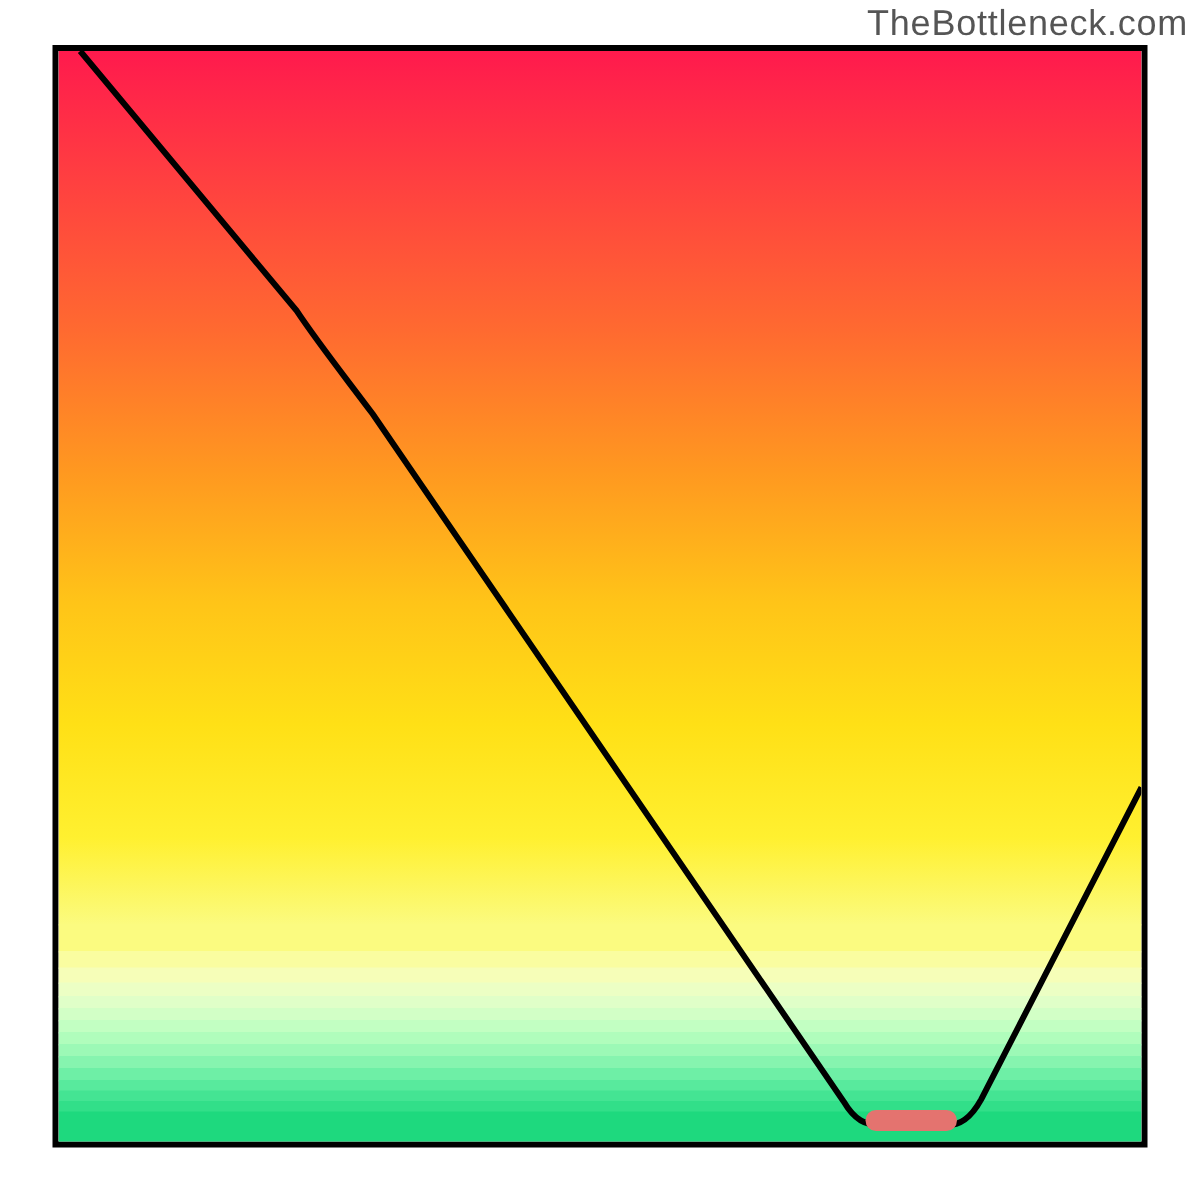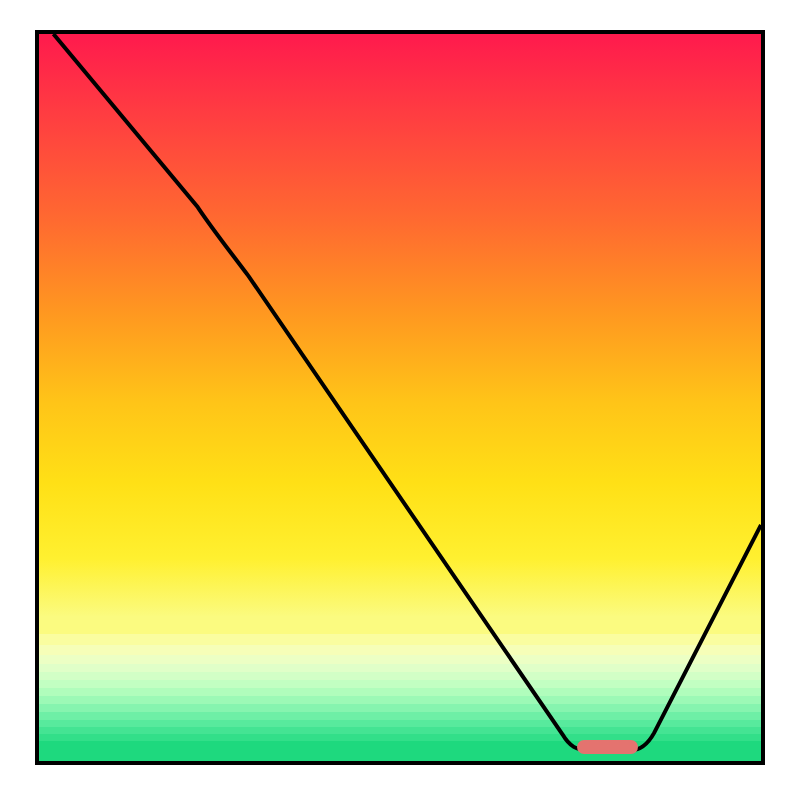--- a/index.html
+++ b/index.html
@@ -56,20 +56,21 @@
     border-radius: 7px;
     background: #e4736f;
     z-index: 5;
   }
 </style>
 </head>
 <body>
 
 <div class="frame">
 
+  <div class="watermark">TheBottleneck.com</div>
 
   <div class="plot-area">
 
     <div class="gradient-stack" id="gradient-stack">
         <div class="band" style="top: 0px; height: 582.6px; background: linear-gradient(rgb(255, 26, 77) 0%, rgb(255, 64, 64) 15%, rgb(255, 106, 48) 32%, rgb(255, 152, 32) 48%, rgb(255, 196, 24) 63%, rgb(255, 224, 22) 77%, rgb(255, 240, 48) 90%, rgb(251, 251, 128) 100%);"></div>
         <div class="band" style="top: 581.6px; height: 19.175px; background: rgb(251, 251, 128);"></div>
         <div class="band" style="top: 599.775px; height: 12.632px; background: rgb(250, 253, 160);"></div>
         <div class="band" style="top: 611.407px; height: 10.451px; background: rgb(246, 254, 184);"></div>
         <div class="band" style="top: 620.858px; height: 9.724px; background: rgb(236, 255, 196);"></div>
         <div class="band" style="top: 629.582px; height: 8.997px; background: rgb(224, 255, 200);"></div>

